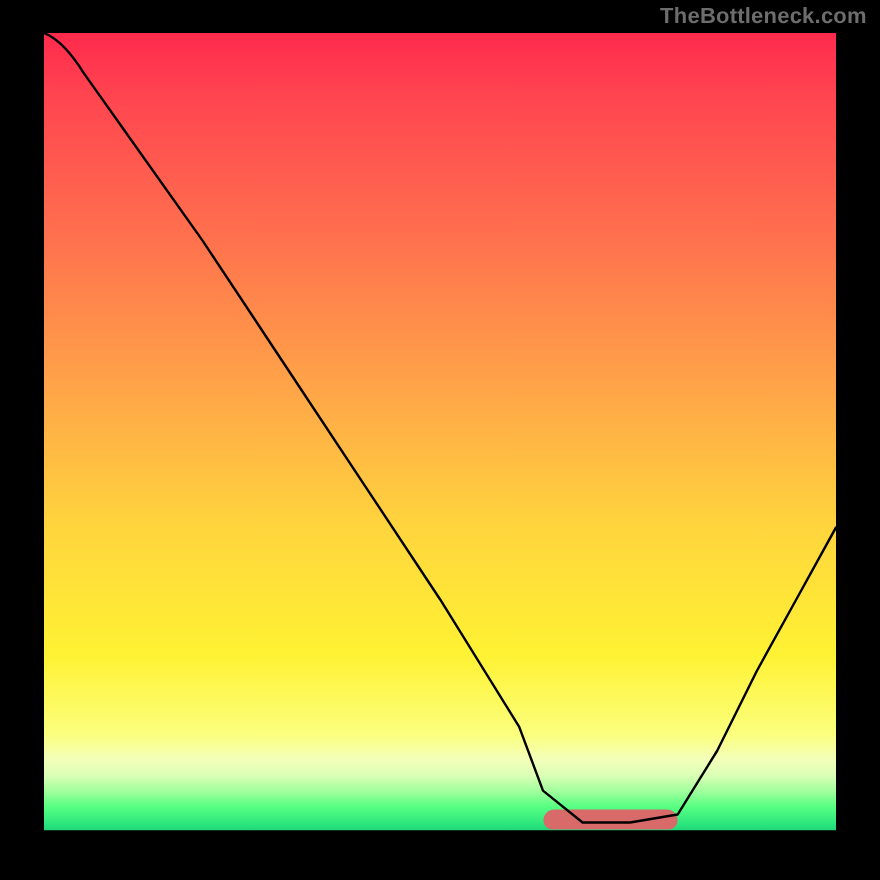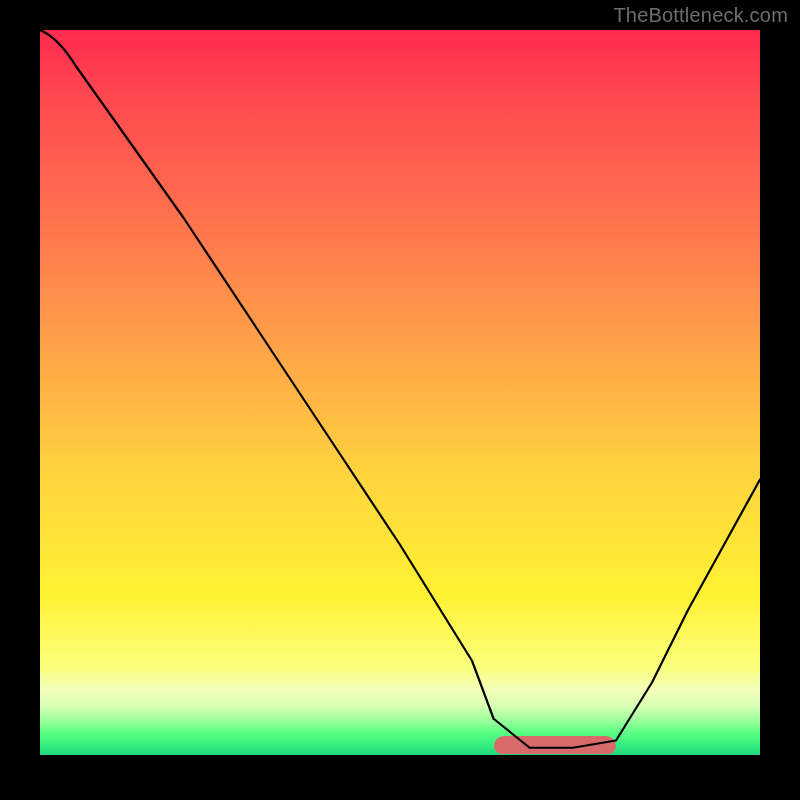--- a/index.html
+++ b/index.html
@@ -11,21 +11,21 @@
     font-family: Arial, Helvetica, sans-serif;
     position: relative;
     overflow: hidden;
   }
   .watermark {
     position: absolute;
     top: 4px;
     right: 12px;
     color: #6d6d6d;
     font-size: 20px;
-    font-weight: 400;
+    font-weight: 700;
     z-index: 10;
     letter-spacing: 0.2px;
   }
   .plot-area {
     position: absolute;
     top: 30px;
     left: 40px;
     width: 720px;
     height: 725px;
     overflow: hidden;

